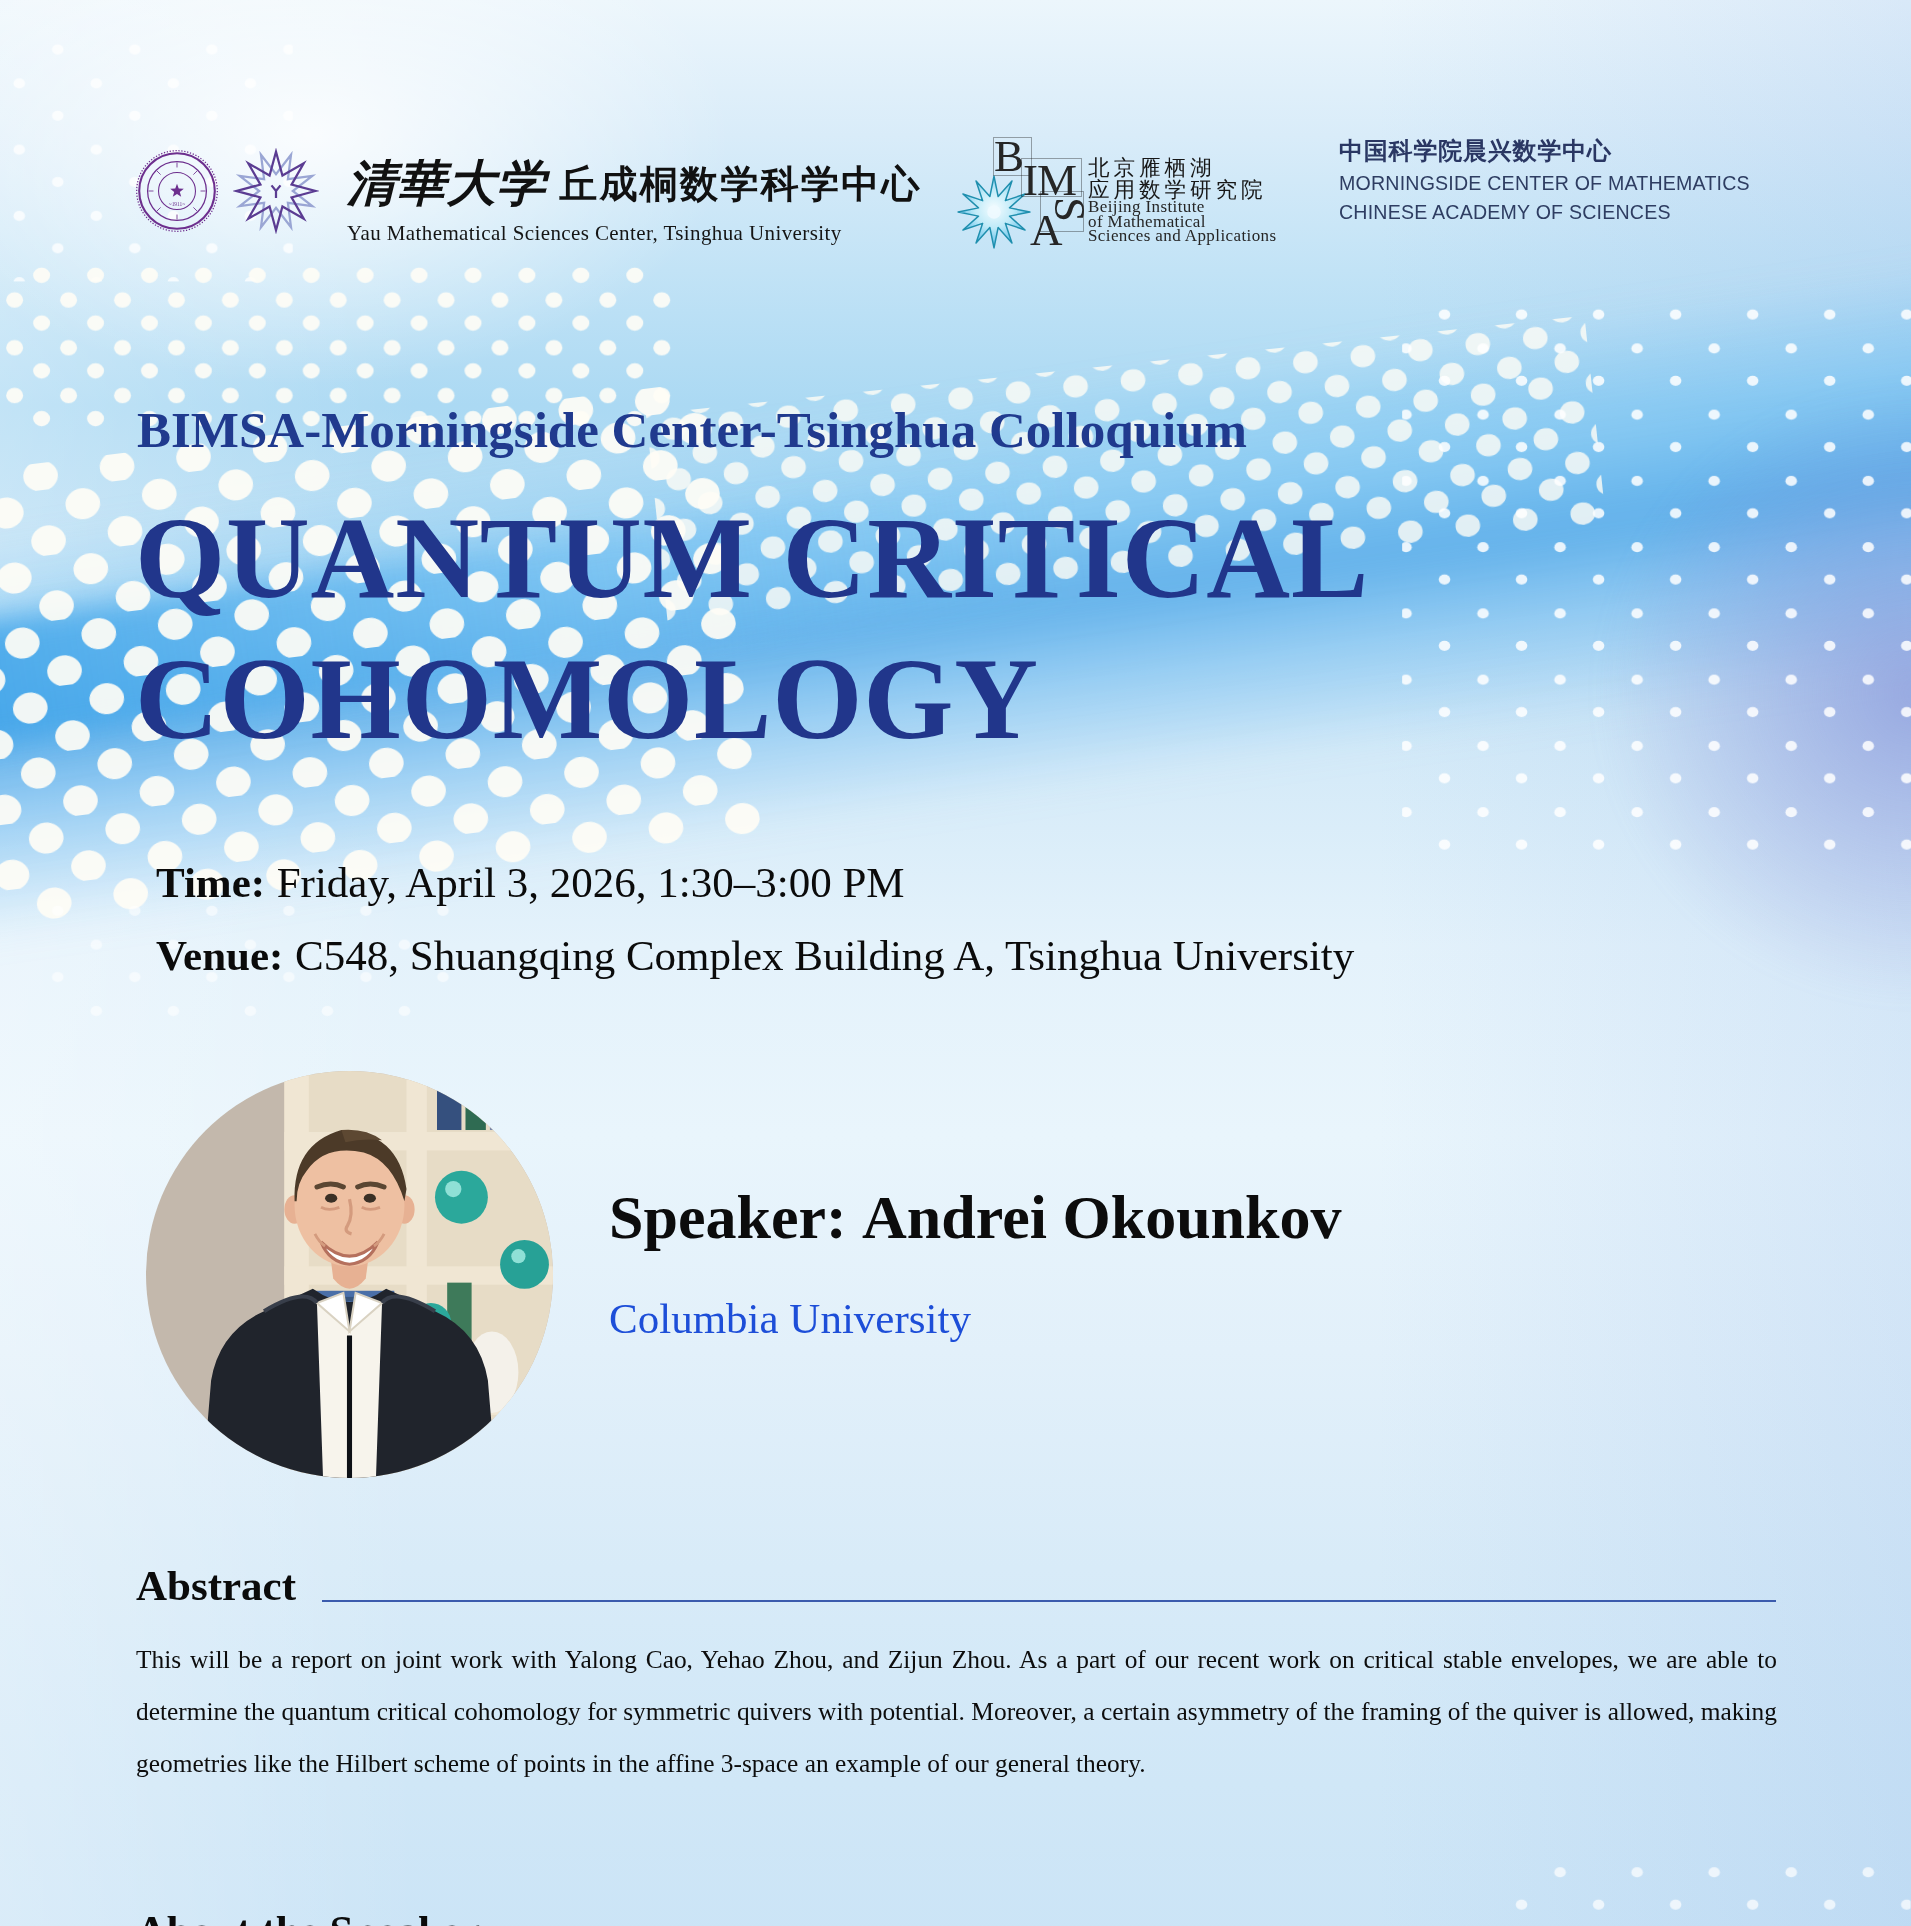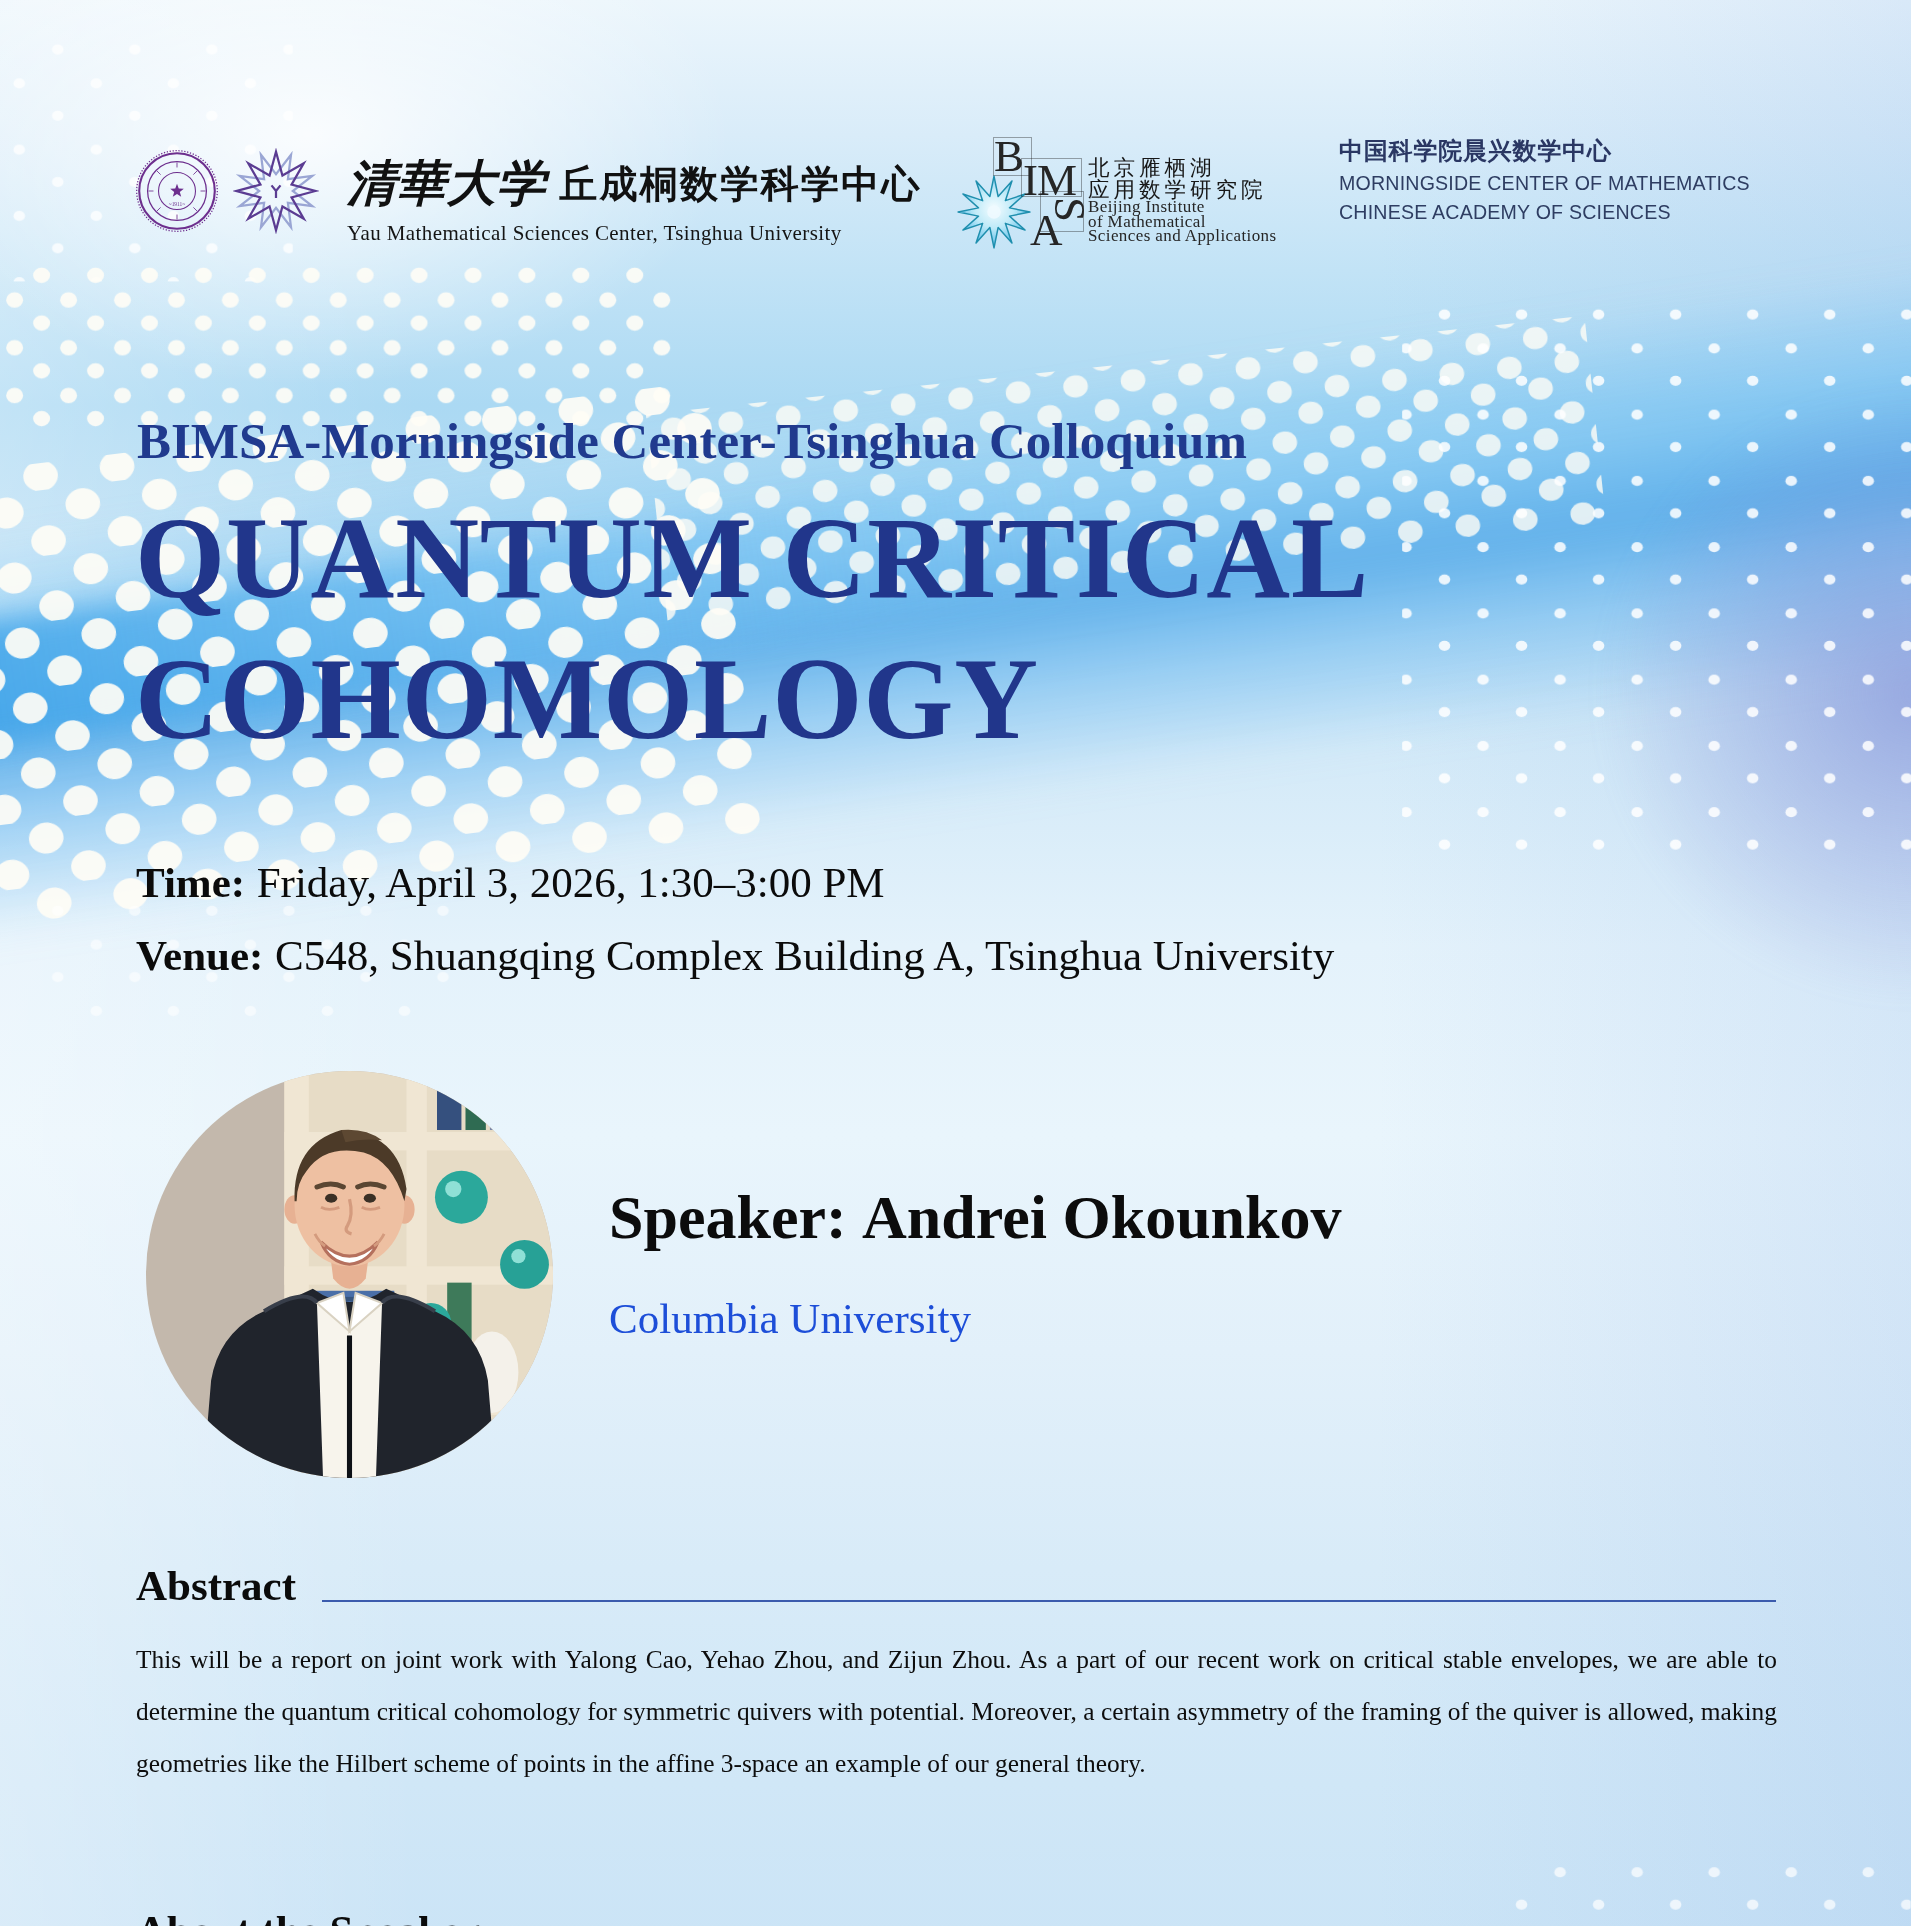--- a/index.html
+++ b/index.html
@@ -45,25 +45,25 @@
   .b-frame{position:absolute;border:0.8px solid rgba(30,30,30,.38);}
   .b-cjk{position:absolute;left:127px;font-size:21.6px;letter-spacing:3.9px;color:#171717;white-space:nowrap;}
   .b-en{position:absolute;left:127px;font-size:17px;letter-spacing:0.4px;color:#262626;white-space:nowrap;}
 
   .mcm{position:absolute;left:1339px;top:135px;}
   .m-cjk{font-family:"Liberation Sans",sans-serif;font-weight:bold;font-size:24px;color:#2a3763;letter-spacing:0.8px;}
   .m-en{font-family:"Liberation Sans",sans-serif;font-size:19.6px;color:#2e3d62;letter-spacing:0.2px;margin-top:5.4px;white-space:nowrap;}
   .m-en.first{}
 
   
-  .series{position:absolute;left:137px;top:412px;font-size:51px;font-weight:bold;color:#203a8e;white-space:nowrap;}
+  .series{position:absolute;left:137px;top:401px;font-size:51px;font-weight:bold;color:#203a8e;white-space:nowrap;}
   .title{position:absolute;left:135px;top:488px;font-size:116px;line-height:141px;font-weight:bold;color:#21368b;letter-spacing:0.8px;white-space:nowrap;}
 
   .info{position:absolute;left:136px;top:846px;font-size:43px;color:#0b0b0b;line-height:73px;white-space:nowrap;}
-  .info .lbl{font-weight:bold;}
+  .info .lbl{font-weight:bold;margin-left:20px;}
   .info .val{margin-left:11.6px;}
 
   
   .photo{position:absolute;left:146px;top:1071px;width:407px;height:407px;border-radius:50%;overflow:hidden;}
   .speaker-line{position:absolute;left:609px;top:1182px;font-size:62px;font-weight:bold;color:#0c0c0c;white-space:nowrap;}
   .speaker-line .name{margin-left:15.4px;}
   .affil{position:absolute;left:609px;top:1294px;font-size:43px;color:#1d4ed8;white-space:nowrap;}
 
   
   .sec-head{position:absolute;font-size:43px;font-weight:bold;color:#0b0b0b;white-space:nowrap;}

